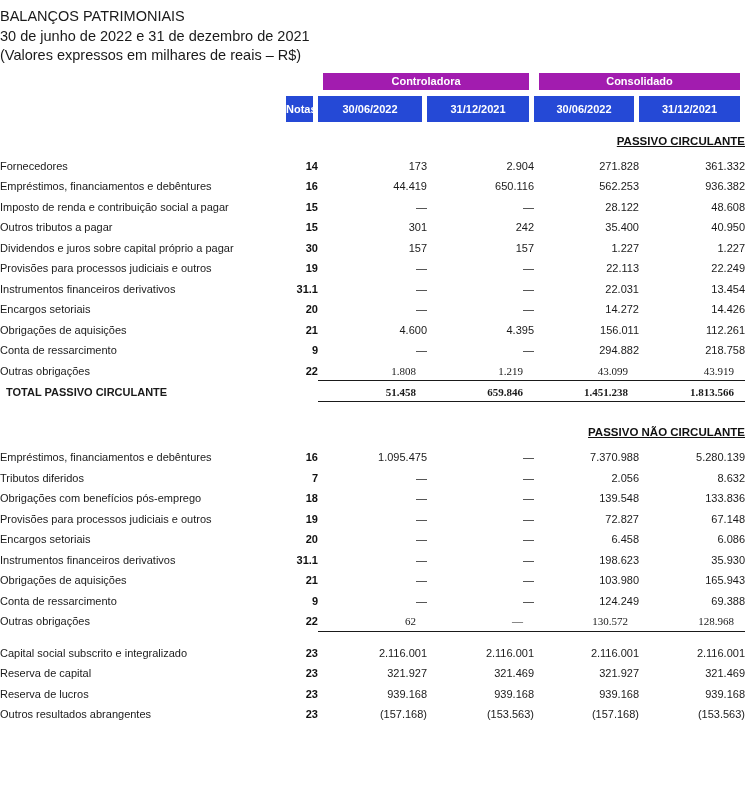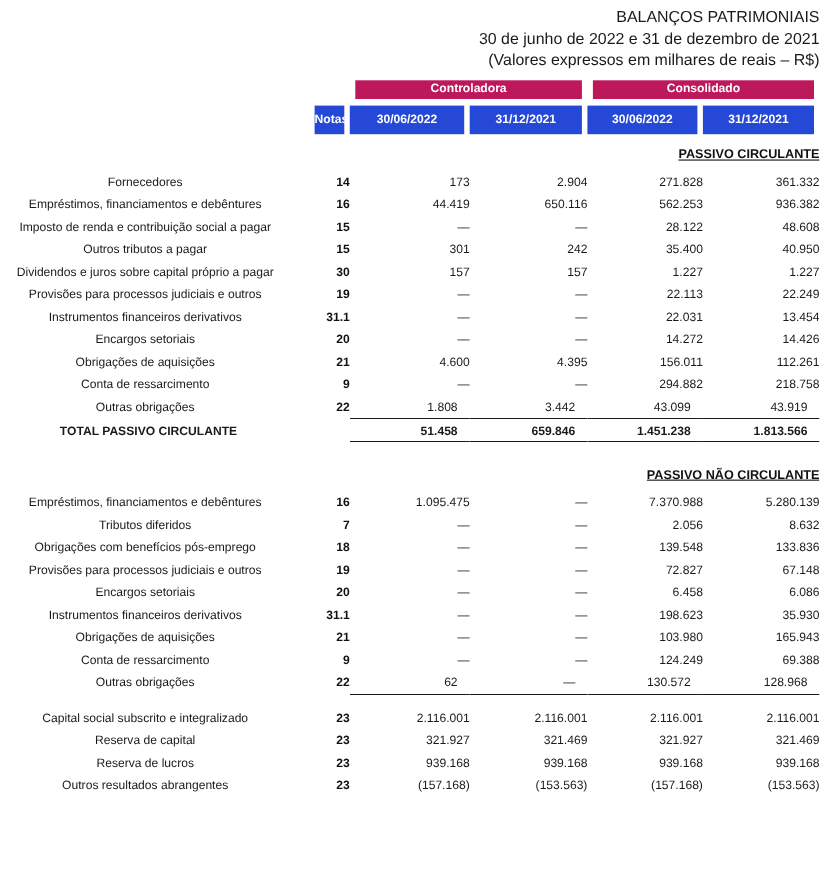--- a/index.html
+++ b/index.html
@@ -18,21 +18,21 @@
 
   .page {
     position: relative;
     width: 745px;
     height: 794px;
     overflow: hidden;
   }
 
   
   .title-block {
-    text-align: right;
+    text-align: left;
     padding-top: 7px;
   }
   .title-line {
     font-size: 14.5px;
     line-height: 19.5px;
     color: #1a1a1a;
     white-space: nowrap;
   }
 
   
@@ -50,21 +50,21 @@
   col.c-v3     { width: 105px; }
   col.c-v4     { width: 106px; }
 
   
   tr.group-head th {
     padding: 0;
     height: 18px;
   }
   tr.group-head th.spacer { background: transparent; }
   .group-cell {
-    background: #be185d;
+    background: #a21caf;
     color: #ffffff;
     font-size: 11px;
     font-weight: bold;
     text-align: center;
     line-height: 17px;
     height: 17px;
     margin-right: 5px;
   }
   .group-cell.gap-left { margin-left: 5px; }
 
@@ -104,21 +104,21 @@
   }
 
   
   tr.data td {
     font-size: 11px;
     padding: 0;
     height: 20.5px;
     vertical-align: middle;
   }
   td.lbl {
-    text-align: center;
+    text-align: left;
     padding-left: 6px;
     white-space: nowrap;
     color: #1a1a1a;
   }
   td.notes {
     text-align: right;
     font-weight: bold;
     font-size: 10.5px;
     padding-right: 8px;
   }
@@ -129,21 +129,21 @@
     color: #1a1a1a;
   }
 
   
   tr.total td {
     font-weight: bold;
     font-size: 11px;
     height: 21px;
   }
   tr.total td.lbl { padding-left: 6px; }
-  td.rule-bottom { box-shadow: inset 0 -1px 0 0 #1a1a1a; }
+  td.rule-bottom { box-shadow: inset 0 -1px 0 0 #1a1a1a; font-family: Liberation Serif, serif; }
   td.val.ruled { padding-right: 11px; }
 
   .gap-row td { height: 11px; padding: 0; }
 </style>
 </head>
 <body>
 
 <div class="page">
 
   <div class="title-block">
@@ -272,21 +272,21 @@
           <td class="notes">9</td>
           <td class="val">—</td>
           <td class="val">—</td>
           <td class="val">294.882</td>
           <td class="val">218.758</td>
         </tr>
         <tr class="data">
           <td class="lbl">Outras obrigações</td>
           <td class="notes">22</td>
           <td class="val ruled rule-bottom">1.808</td>
-          <td class="val ruled rule-bottom">3.442</td>
+          <td class="val ruled rule-bottom">1.219</td>
           <td class="val ruled rule-bottom">43.099</td>
           <td class="val ruled rule-bottom">43.919</td>
         </tr>
         <tr class="data total">
           <td class="lbl">TOTAL PASSIVO CIRCULANTE</td>
           <td class="notes"></td>
           <td class="val ruled rule-bottom">51.458</td>
           <td class="val ruled rule-bottom">659.846</td>
           <td class="val ruled rule-bottom">1.451.238</td>
           <td class="val ruled rule-bottom">1.813.566</td>

